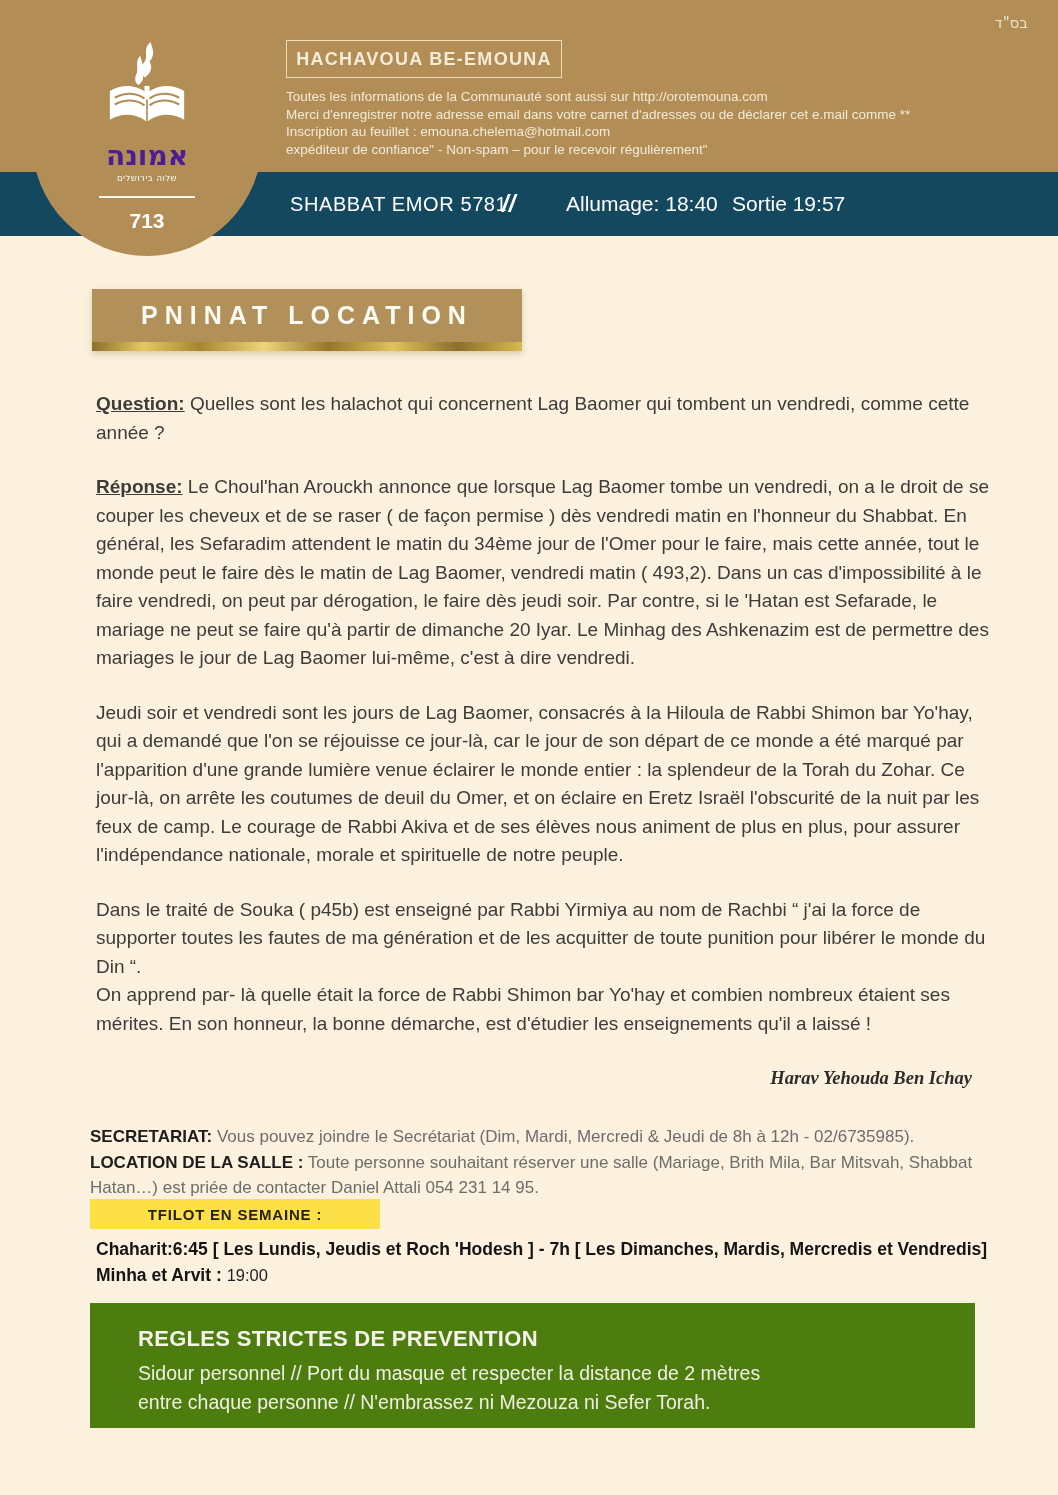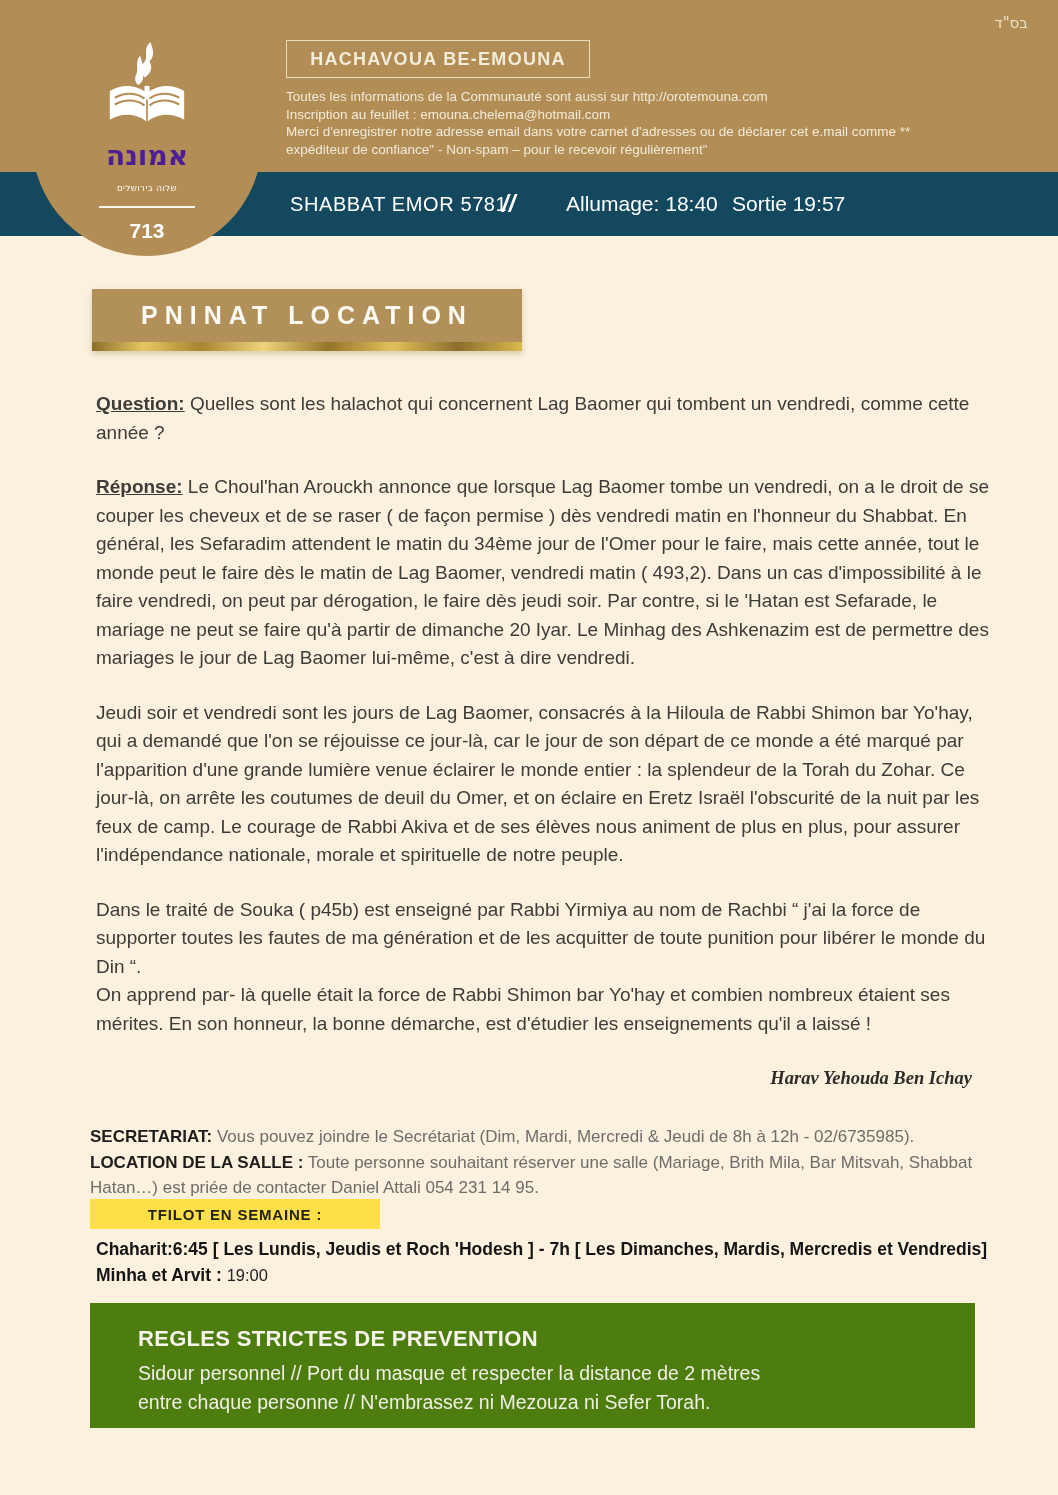--- a/index.html
+++ b/index.html
@@ -7,21 +7,21 @@
   .page {
     position:relative; width:1058px; height:1495px; margin:0 auto;
     background:#fbf1de; overflow:hidden;
     font-family:"Liberation Sans", sans-serif;
   }
   
   .header-gold { position:absolute; top:0; left:0; width:1058px; height:172px; background:#b28d55; }
   .bsd { position:absolute; top:14px; right:30px; color:#ece2c6; font-size:15px;
          font-family:"DejaVu Sans", sans-serif; direction:rtl; }
   .title-box {
-    position:absolute; top:40px; left:286px; width:304px; height:38px;
+    position:absolute; top:40px; left:286px; width:276px; height:38px;
     border:1px solid #eaddbd; display:flex; align-items:center; justify-content:center;
     color:#f3ecd9; font-size:18px; font-weight:700; letter-spacing:1.3px;
   }
   .header-info { position:absolute; top:88px; left:286px; width:660px;
                  color:#f2ebd9; font-size:13.5px; line-height:17.5px; }
   
   .teal-band { position:absolute; top:172px; left:0; width:1058px; height:64px; background:#14485f; }
   .teal-band > span { position:absolute; top:50%; transform:translateY(-50%); color:#fff; }
   .shabbat-title { left:290px; font-size:20px; letter-spacing:.6px; }
   .band-sep { left:502px; font-size:24px; font-style:italic; font-weight:700; }
@@ -29,21 +29,21 @@
   .band-sortie { left:732px; font-size:21px; }
   
   .logo-circle {
     position:absolute; top:26px; left:32px; width:230px; height:230px; border-radius:50%;
     background:#b28d55; z-index:3; display:flex; flex-direction:column; align-items:center;
   }
   .logo-icon { margin-top:16px; line-height:0; }
   .hebrew-main { font-family:"DejaVu Sans", sans-serif; direction:rtl; color:#4c1d95;
                  font-weight:700; font-size:28px; line-height:1; margin-top:2px; }
   .hebrew-sub  { font-family:"DejaVu Sans", sans-serif; direction:rtl; color:#fff;
-                 font-size:8.5px; margin-top:13px; letter-spacing:.5px; }
+                 font-size:8.5px; margin-top:3px; letter-spacing:.5px; }
   .circle-divider { width:96px; height:2px; background:rgba(255,255,255,.9); margin-top:13px; }
   .issue-number { color:#fff; font-weight:700; font-size:21px; margin-top:11px; }
   
   .section-banner { position:absolute; top:289px; left:92px; width:430px; height:62px;
                     background:#b2905a; box-shadow:0 3px 6px rgba(120,90,30,.25); }
   .section-banner .txt { height:53px; display:flex; align-items:center; justify-content:center;
                          color:#fdfbf3; font-weight:700; font-size:25px; letter-spacing:7px; }
   .foil { position:absolute; bottom:0; left:0; width:100%; height:9px;
           background:linear-gradient(90deg,#8d6d2c,#e6c764 12%,#a8852f 25%,#f0d37a 40%,#96742a 55%,#e2c15c 70%,#8d6d2c 85%,#d9b94f); }
   
@@ -75,22 +75,22 @@
 </head>
 <body>
 
 <div class="page">
 
   <div class="header-gold">
     <div class="bsd">בס"ד</div>
     <div class="title-box">HACHAVOUA BE-EMOUNA</div>
     <div class="header-info">
       <div>Toutes les informations de la Communauté sont aussi sur http://orotemouna.com</div>
+      <div>Merci d'enregistrer notre adresse email dans votre carnet d'adresses ou de déclarer cet e.mail comme **</div>
       <div>Inscription au feuillet : emouna.chelema@hotmail.com</div>
-      <div>Merci d'enregistrer notre adresse email dans votre carnet d'adresses ou de déclarer cet e.mail comme **</div>
       <div>expéditeur de confiance" - Non-spam – pour le recevoir régulièrement"</div>
     </div>
   </div>
 
   <div class="teal-band">
     <span class="shabbat-title">SHABBAT EMOR 5781</span>
     <span class="band-sep">//</span>
     <span class="band-allumage">Allumage: 18:40</span>
     <span class="band-sortie">Sortie 19:57</span>
   </div>

